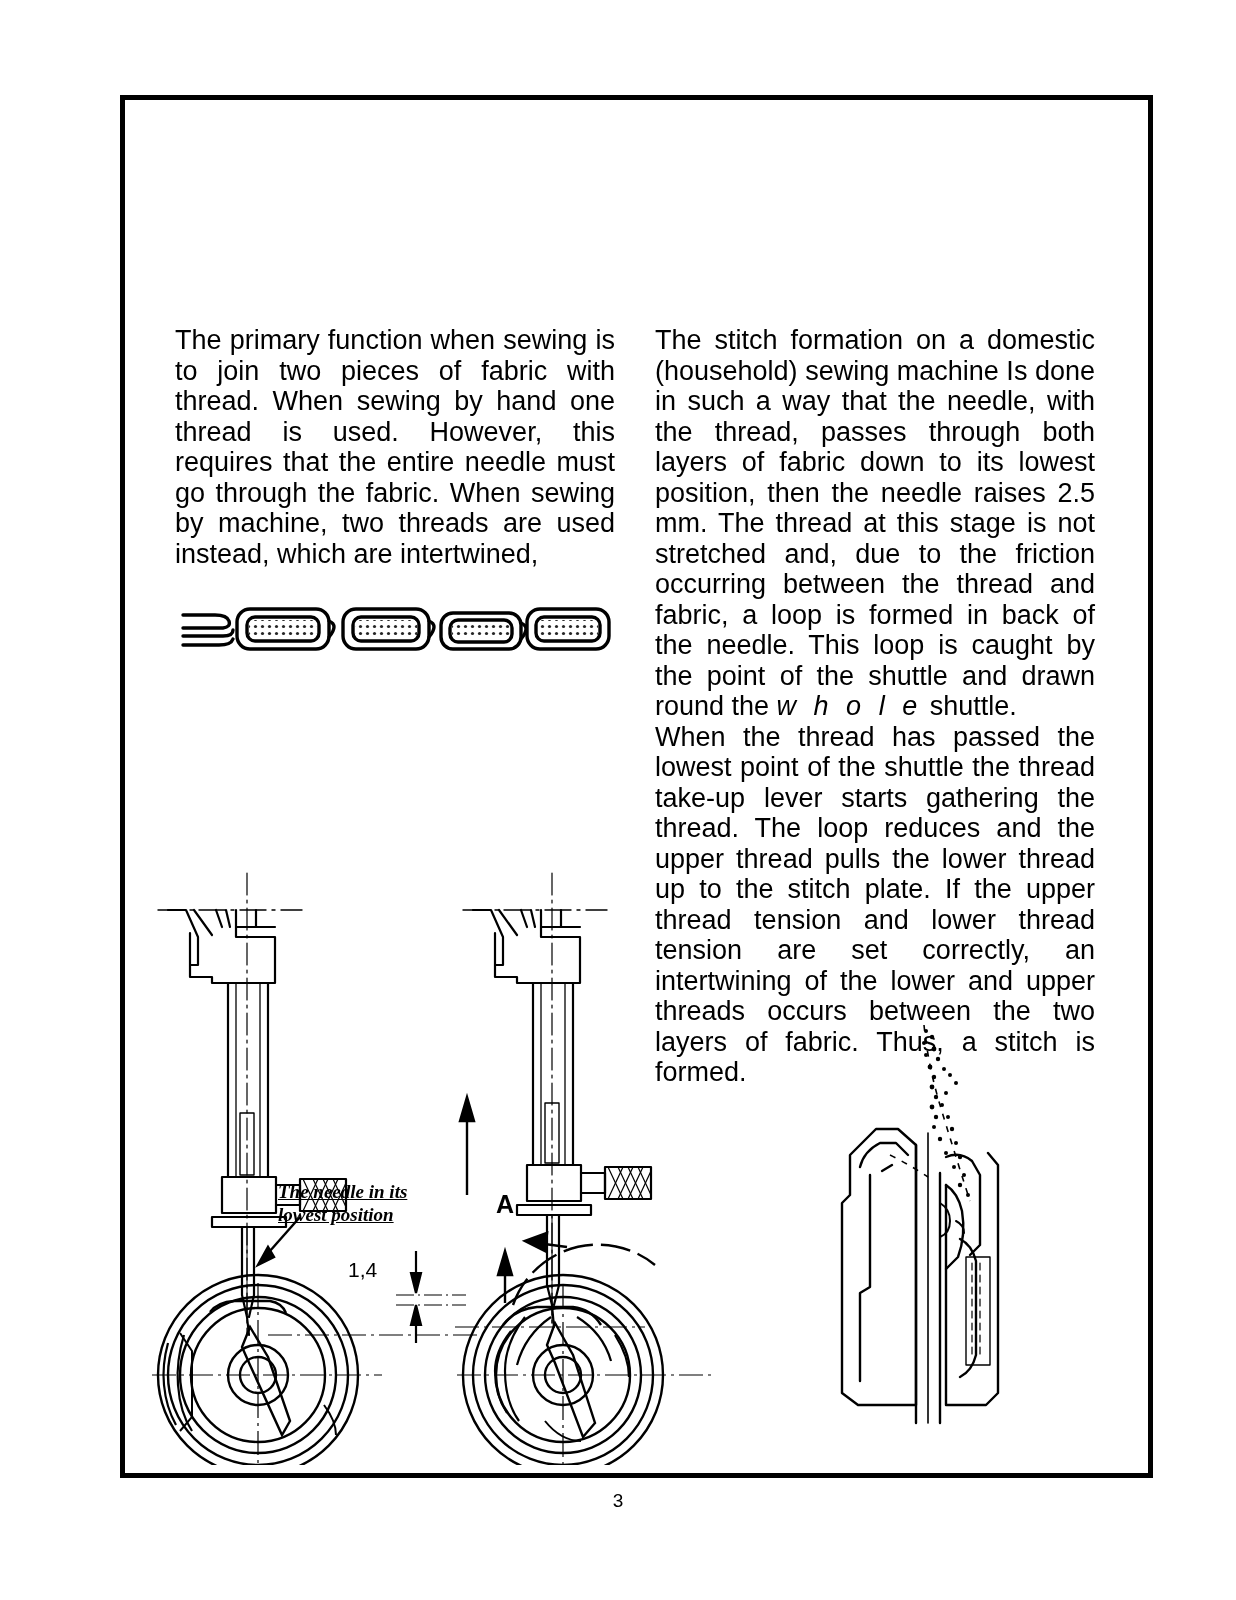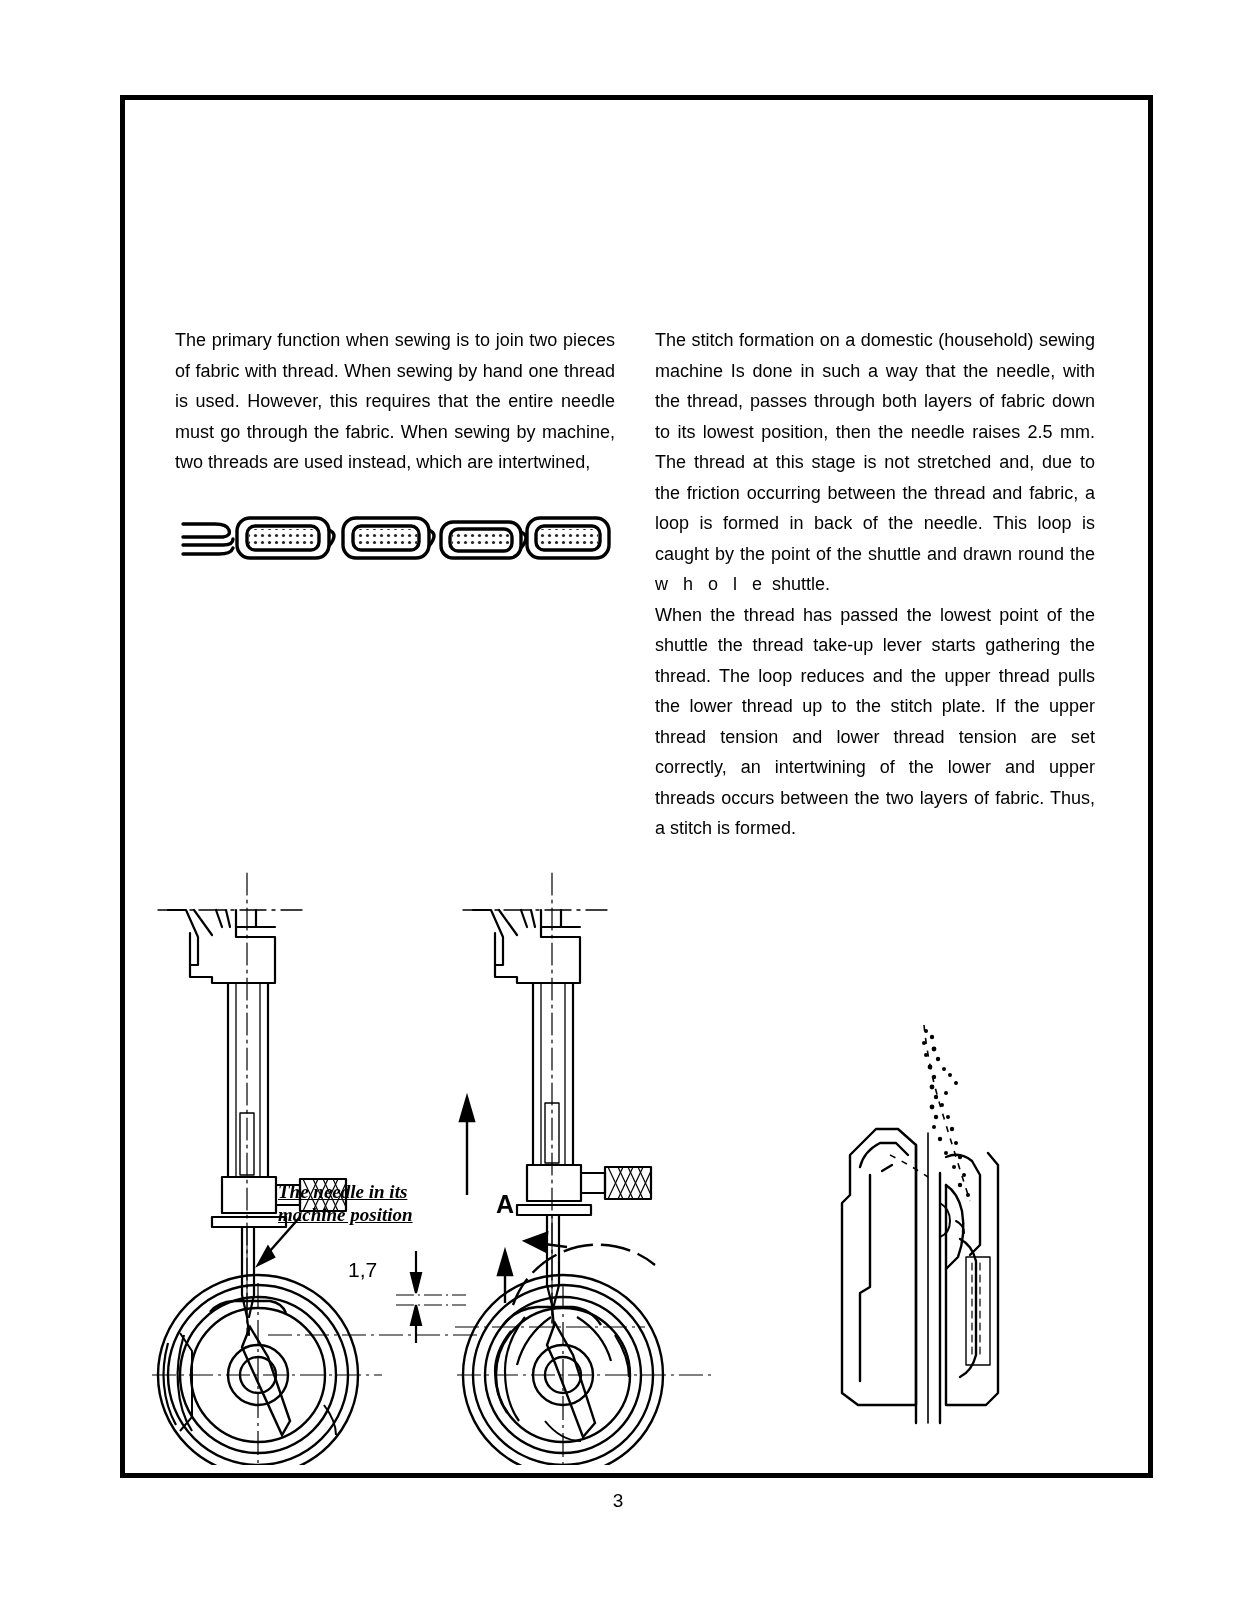--- a/index.html
+++ b/index.html
@@ -63,30 +63,30 @@
 
   .col {
     position: absolute;
     top: 0;
     width: 440px;
   }
   .col-left  { left: 0px; }
   .col-right { left: 480px; }
 
   .body-text {
-    font-size: 18px;
+    font-size: 27px;
     line-height: 30.5px;
     text-align: justify;
     text-justify: inter-word;
     margin: 0;
     font-family: "Liberation Sans", sans-serif;
   }
   .body-text.no-justify { text-align: left; }
 
-  .spaced-word { letter-spacing: 5px; }
+  .spaced-word { letter-spacing: 5px; font-style: italic; }
 
   
   #chain-figure {
     margin: 26px 0 30px 0;
     width: 440px;
     height: 66px;
   }
 
   
   #figures {
@@ -272,24 +272,24 @@
         </g>
 
         <g stroke="#000" stroke-width="2.4" fill="#000">
           <line x1="112" y1="395" x2="150" y2="352" stroke-width="2.4"></line>
           <polygon points="108,400 124,392 118,382"></polygon>
         </g>
       </svg>
 
       <div class="fig-caption" id="caption-lowest">
         <div>The needle in its</div>
-        <div>machine position</div>
+        <div>lowest position</div>
       </div>
 
-      <div class="dim-label">1,7</div>
+      <div class="dim-label">1,4</div>
 
       <svg style="position:absolute; left:246px; top:378px;" width="70" height="110" viewBox="0 0 70 110">
         <g stroke="#000" stroke-width="2.2" fill="#000">
           <line x1="20" y1="8" x2="20" y2="40"></line>
           <polygon points="20,50 15,30 25,30"></polygon>
           <line x1="20" y1="100" x2="20" y2="74"></line>
           <polygon points="20,62 15,82 25,82"></polygon>
         </g>
         <g stroke="#000" stroke-width="1.2" stroke-dasharray="18 4 2 4" fill="none">
           <line x1="0" y1="52" x2="70" y2="52"></line>

